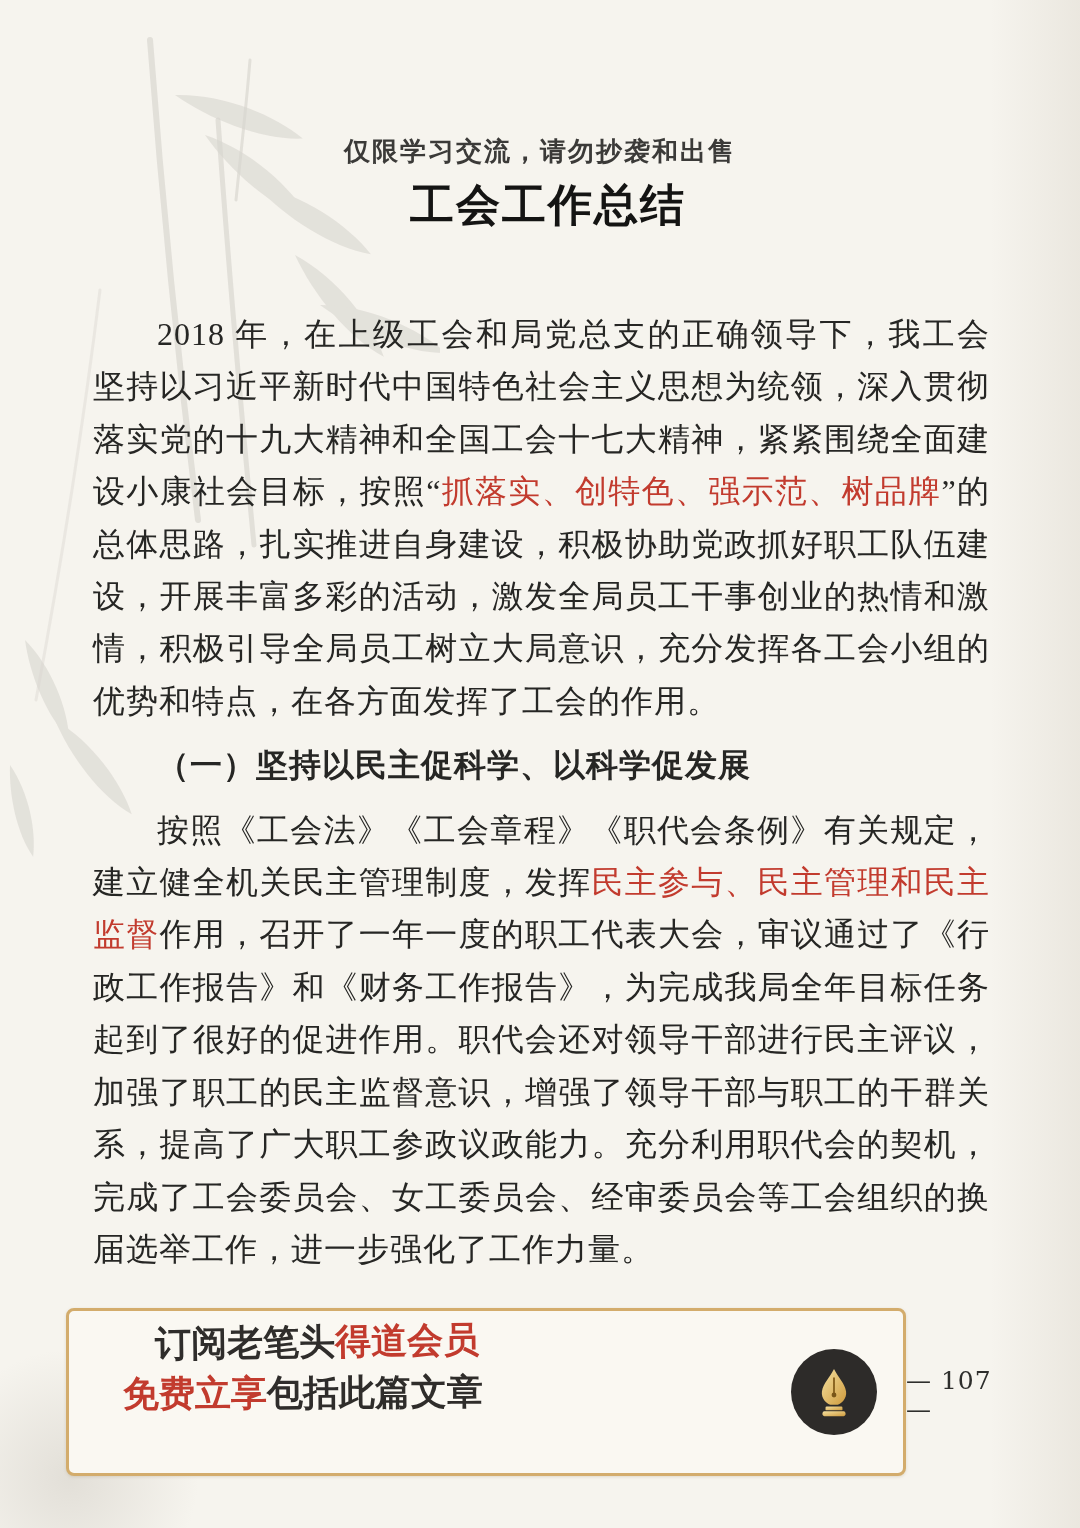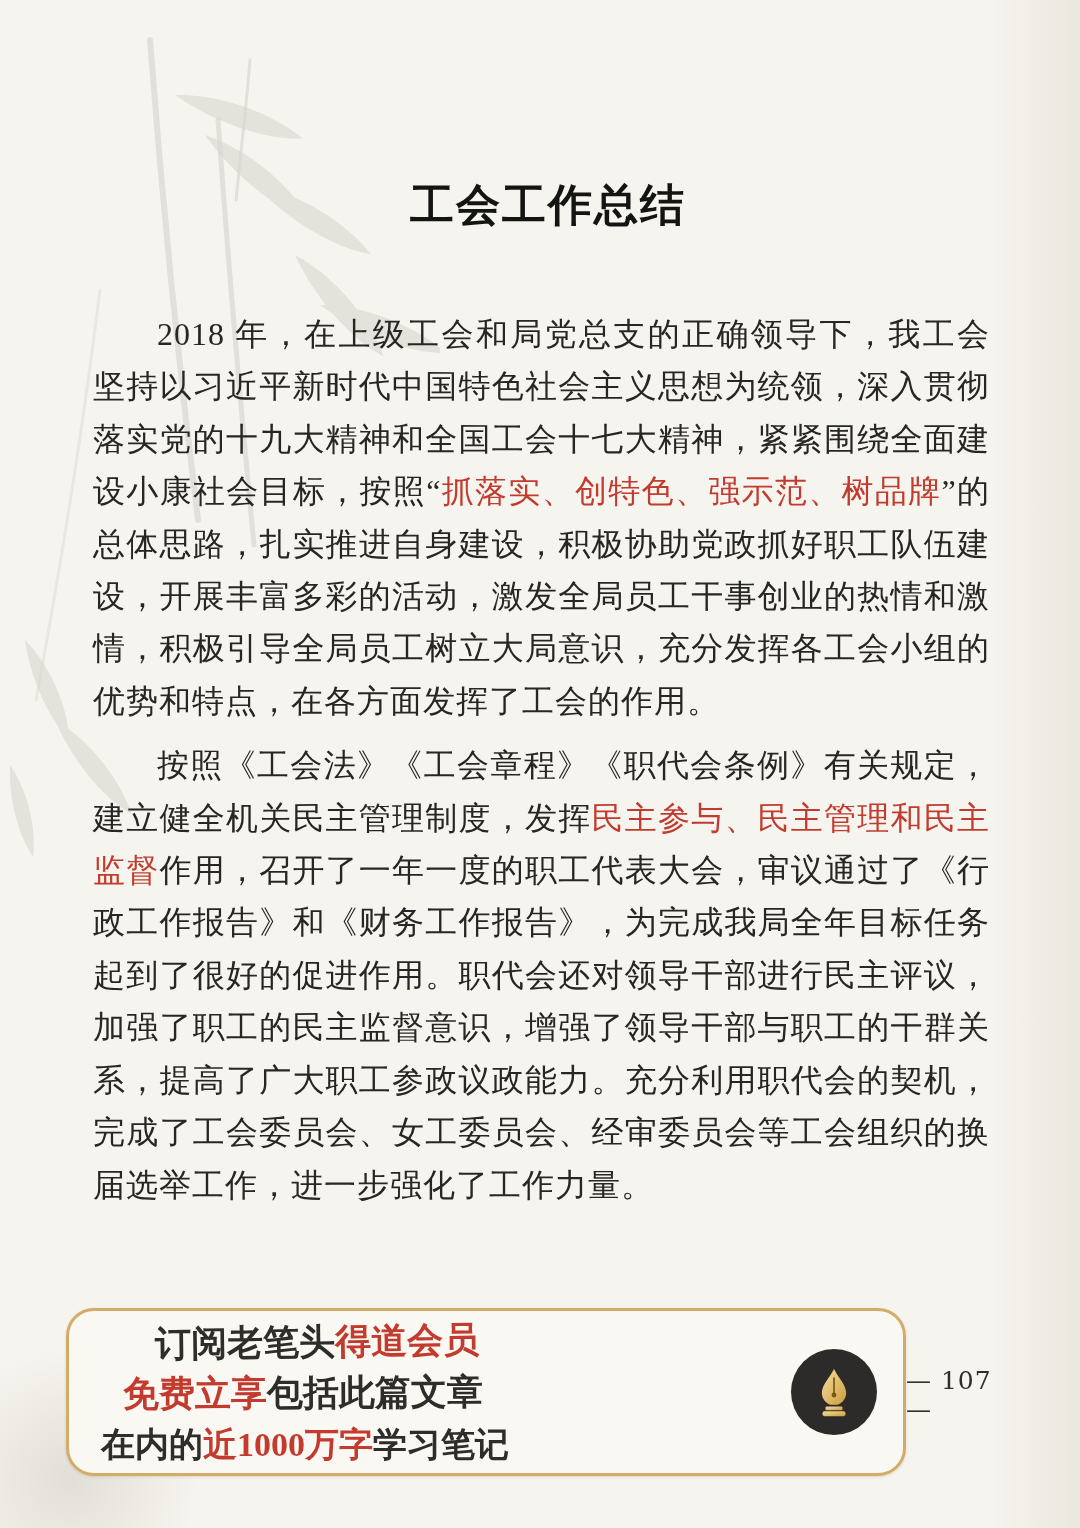--- a/index.html
+++ b/index.html
@@ -31,21 +31,21 @@
 
   .article{position:absolute;left:81px;top:296px;width:921px;
     font-size:32px;line-height:52.4px;letter-spacing:1px;color:var(--body-ink);
     text-align:justify;}
   .article p{margin:12px;text-indent:2em;}
   .article p.heading{font-weight:700;}
   .run-red{color:var(--accent-red);}
 
   
   .banner{position:absolute;left:66px;top:1308px;width:840px;height:168px;
-    background:var(--banner-bg);border:3px solid var(--banner-border);border-radius:28px;
+    background:var(--banner-bg);border:3px solid var(--banner-border);border-radius:8px;
     box-shadow:0 1px 3px rgba(160,140,100,0.25);}
   .promo{position:absolute;left:28px;top:6px;width:440px;
     font-size:36px;font-weight:600;line-height:51px;color:#2f2d2b;}
   .promo .line{white-space:nowrap;}
   .promo .line:nth-child(1){padding-left:58px;transform:rotate(-0.8deg);}
   .promo .line:nth-child(2){padding-left:26px;transform:rotate(-0.4deg);}
   .promo .line:nth-child(3){padding-left:4px;font-size:34px;}
   .slogan{position:absolute;left:472px;top:4px;width:300px;
     font-size:44px;line-height:76px;color:#908e8b;}
   .slogan .line{white-space:nowrap;}
@@ -80,32 +80,33 @@
       <path d="M0 0 C 45 -16, 100 -12, 135 2 C 98 16, 42 13, 0 0 Z" transform="translate(320,305) rotate(20)"></path>
       <path d="M0 0 C 45 -16, 100 -12, 135 2 C 98 16, 42 13, 0 0 Z" transform="translate(25,640) rotate(65) scale(0.8)"></path>
       <path d="M0 0 C 45 -16, 100 -12, 135 2 C 98 16, 42 13, 0 0 Z" transform="translate(55,720) rotate(50) scale(0.9)"></path>
       <path d="M0 0 C 45 -16, 100 -12, 135 2 C 98 16, 42 13, 0 0 Z" transform="translate(10,765) rotate(75) scale(0.7)"></path>
     </g>
   </svg>
 
   <div class="right-shade"></div>
   <div class="corner-shade"></div>
 
+  <div class="notice">仅限学习交流，请勿抄袭和出售</div>
   <h1 class="title">工会工作总结</h1>
 
   <div class="article">
       <p class="body"><span>2018 年，在上级工会和局党总支的正确领导下，我工会坚持以习近平新时代中国特色社会主义思想为统领，深入贯彻落实党的十九大精神和全国工会十七大精神，紧紧围绕全面建设小康社会目标，按照“</span><span class="run-red">抓落实、创特色、强示范、树品牌</span><span>”的总体思路，扎实推进自身建设，积极协助党政抓好职工队伍建设，开展丰富多彩的活动，激发全局员工干事创业的热情和激情，积极引导全局员工树立大局意识，充分发挥各工会小组的优势和特点，在各方面发挥了工会的作用。</span></p>
+      <p class="heading"><span>（一）坚持以民主促科学、以科学促发展</span></p>
       <p class="body"><span>按照《工会法》《工会章程》《职代会条例》有关规定，建立健全机关民主管理制度，发挥</span><span class="run-red">民主参与、民主管理和民主监督</span><span>作用，召开了一年一度的职工代表大会，审议通过了《行政工作报告》和《财务工作报告》，为完成我局全年目标任务起到了很好的促进作用。职代会还对领导干部进行民主评议，加强了职工的民主监督意识，增强了领导干部与职工的干群关系，提高了广大职工参政议政能力。充分利用职代会的契机，完成了工会委员会、女工委员会、经审委员会等工会组织的换届选举工作，进一步强化了工作力量。</span></p>
     </div>
 
   <div class="banner">
     <div class="promo">
         <div class="line"><span>订阅老笔头</span><span class="run-red">得道会员</span></div>
         <div class="line"><span class="run-red">免费立享</span><span>包括此篇文章</span></div>
-        <div class="line"><span>在内的</span><span class="run-red">近1000万字</span><span>学习笔记</span></div>
       </div>
     <div class="logo">
       <svg width="58" height="58" viewBox="0 0 48 48">
         <defs>
           <linearGradient id="gold" x1="0" y1="0" x2="1" y2="1">
             <stop offset="0" stop-color="#f4e0a0"></stop>
             <stop offset="1" stop-color="#cf9b3d"></stop>
           </linearGradient>
         </defs>
         <path d="M24 5 C 27.5 12, 33 17, 34 23.5 C 34.8 29.5, 30 33.5, 27 34.5 L 21 34.5 C 18 33.5, 13.2 29.5, 14 23.5 C 15 17, 20.5 12, 24 5 Z" fill="url(#gold)"></path>

